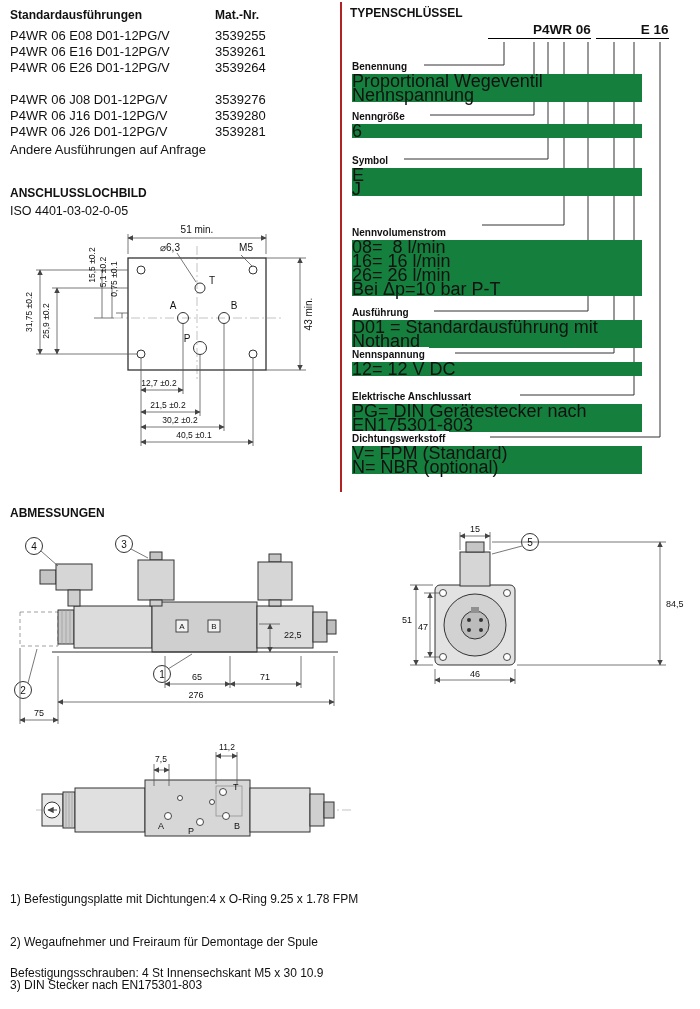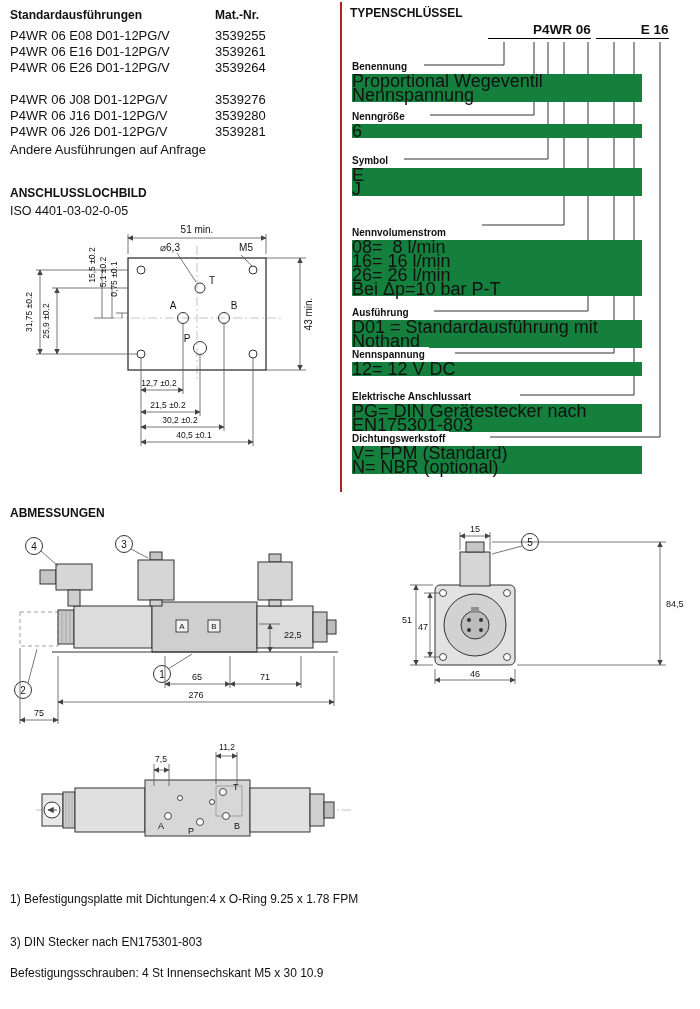--- a/index.html
+++ b/index.html
@@ -379,20 +379,21 @@
       <text x="131" y="24" text-anchor="middle" font-size="8.5">7,5</text>
       <text x="203" y="52">T</text>
       <text x="128" y="91">A</text>
       <text x="158" y="96">P</text>
       <text x="204" y="91">B</text>
     </g>
   </svg>
 
   <div class="abs notes" style="left:10px; top:864px; width:680px;">
     <div>1) Befestigungsplatte mit Dichtungen:4 x O-Ring 9.25 x 1.78 FPM</div>
+    <div>2) Wegaufnehmer und Freiraum für Demontage der Spule</div>
     <div>3) DIN Stecker nach EN175301-803</div>
     
     
   </div>
 
   <div class="abs notes" style="left:10px; top:938px; width:680px;">
     <div>Befestigungsschrauben: 4 St Innensechskant M5 x 30 10.9</div>
     
     
     

